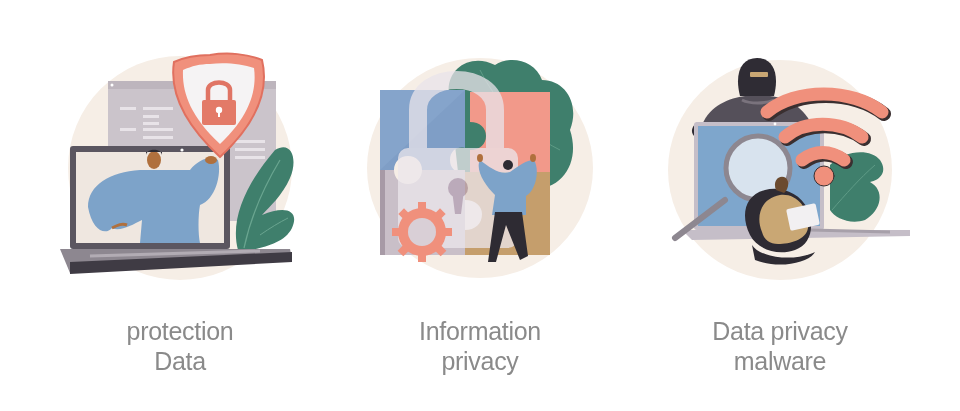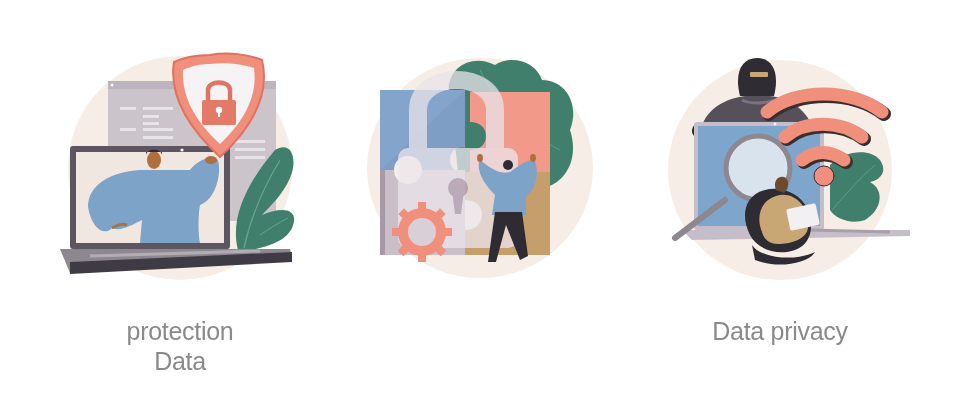--- a/index.html
+++ b/index.html
@@ -149,20 +149,22 @@
 
     <g>
       <path d="M150 160 C 160 168, 170 175, 180 172 C 190 165, 196 160, 204 160 C 210 170, 206 190, 196 196 L 196 215 L 162 215 L 165 195 C 155 185, 145 170, 150 160 Z" fill="#7da3c9"></path>
       <path d="M165 212 L 158 262 L 166 262 L 176 225 L 190 260 L 198 256 L 192 212 Z" fill="#2e2b33"></path>
       <circle cx="178" cy="165" r="5" fill="#2e2b33"></circle>
       <ellipse cx="150" cy="158" rx="3" ry="4" fill="#b0703d"></ellipse>
       <ellipse cx="203" cy="158" rx="3" ry="4" fill="#b0703d"></ellipse>
     </g>
   </svg>
   <div class="caption">
+    <span>Information</span>
+    <span>privacy</span>
   </div>
 </div>
 
 <div class="panel" style="left:630px;">
   <svg class="art" width="300" height="300" viewBox="0 0 300 300">
     <ellipse cx="150" cy="170" rx="112" ry="110" fill="#f6eee6"></ellipse>
 
     <g>
       <path d="M72 125 C 80 105, 100 98, 115 96 L 140 96 C 160 98, 175 110, 182 125 Z" fill="#55505a"></path>
       <path d="M110 96 C 104 72, 112 58, 127 58 C 142 58, 150 72, 144 96 Z" fill="#2f2c34"></path>
@@ -202,14 +204,15 @@
     <g>
       <path d="M120 235 C 110 215, 115 195, 135 190 C 150 186, 170 192, 178 210 C 185 228, 180 245, 165 250 C 148 256, 128 250, 120 235 Z" fill="#2e2b33"></path>
       <path d="M132 232 C 125 215, 132 198, 150 195 C 168 193, 180 210, 178 228 C 176 240, 160 244, 148 244 C 140 244, 134 240, 132 232 Z" fill="#c9a774"></path>
       <path d="M146 190 C 142 180, 150 174, 156 178 C 160 182, 158 190, 154 193 Z" fill="#6b4a2e"></path>
       <rect x="158" y="206" width="30" height="22" rx="2" fill="#f2f0f2" transform="rotate(-12 173 217)"></rect>
       <path d="M122 245 C 130 258, 165 262, 185 252 C 180 262, 150 270, 125 260 Z" fill="#2e2b33"></path>
     </g>
   </svg>
   <div class="caption">
     <span>Data privacy</span>
+    <span>malware</span>
   </div>
 </div>
 
 </body></html>

